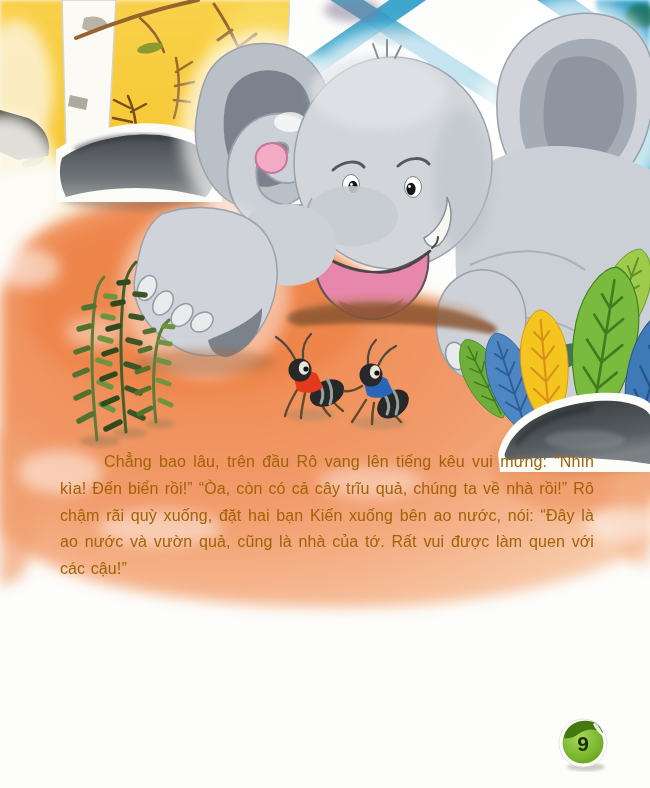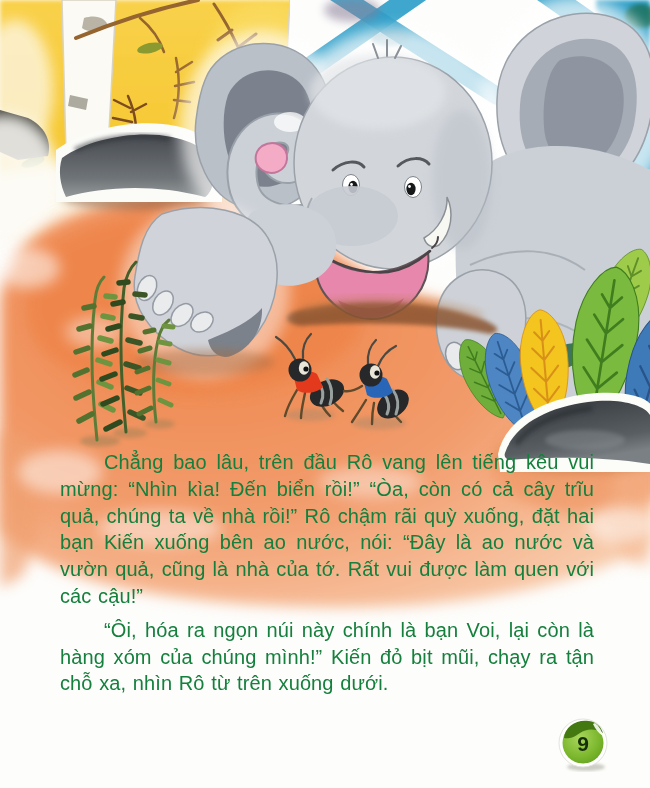--- a/index.html
+++ b/index.html
@@ -4,21 +4,21 @@
 <style>
   html,body{margin:0;padding:0;}
   body{
     width:650px;height:788px;position:relative;overflow:hidden;
     background:#fdfdfb;font-family:"Liberation Sans",sans-serif;
   }
   .book-page{position:absolute;inset:0;}
   .illustration{position:absolute;left:0;top:0;}
   .story-text{
     position:absolute;left:60px;top:449px;width:534px;
-    font-size:20px;line-height:26.8px;color:#15803d;
+    font-size:16px;line-height:26.8px;color:#a16207;
     text-align:justify;letter-spacing:0.1px;word-spacing:1px;
   }
   .story-text p{margin:0 0 7px 0;text-indent:44px;}
   .page-badge{position:absolute;left:557px;top:716px;width:54px;height:56px;}
   .page-badge text{font-family:"Liberation Sans",sans-serif;}
 </style>
 </head>
 <body>
 
 <div class="book-page">
@@ -265,21 +265,20 @@
     <path d="M384,394 C389,400 390,408 387,414 M393,390 C398,397 399,406 396,414" stroke="#99a19f" stroke-width="3" fill="none" stroke-linecap="round"></path>
     <path d="M364,383 C369,376 380,374 387,379 L393,392 C387,398 374,400 367,395 Z" fill="#2a66b8"></path>
     <circle cx="371" cy="375" r="11.5" fill="#26282a"></circle>
     <ellipse cx="375" cy="372" rx="5.2" ry="6.8" fill="#e9e5d8"></ellipse>
     <circle cx="377" cy="373" r="2.6" fill="#101012"></circle>
   </g>
 </svg>
 
   <div class="story-text">
     <p>Chẳng bao lâu, trên đầu Rô vang lên tiếng kêu vui mừng: “Nhìn kìa! Đến biển rồi!” “Òa, còn có cả cây trĩu quả, chúng ta về nhà rồi!” Rô chậm rãi quỳ xuống, đặt hai bạn Kiến xuống bên ao nước, nói: “Đây là ao nước và vườn quả, cũng là nhà của tớ. Rất vui được làm quen với các cậu!”</p>
-    <p>“Ôi, hóa ra ngọn núi này chính là bạn Voi, lại còn là hàng xóm của chúng mình!” Kiến đỏ bịt mũi, chạy ra tận chỗ xa, nhìn Rô từ trên xuống dưới.</p>
   </div>
 
   <div class="page-badge">
     <svg width="54" height="56" viewBox="0 0 54 56">
       <defs>
         <radialGradient id="gB" cx="0.42" cy="0.38" r="0.75">
           <stop offset="0" stop-color="#a8d65c"></stop>
             <stop offset="0.65" stop-color="#7ab62c"></stop>
             <stop offset="1" stop-color="#5f9c1c"></stop>
         </radialGradient>

